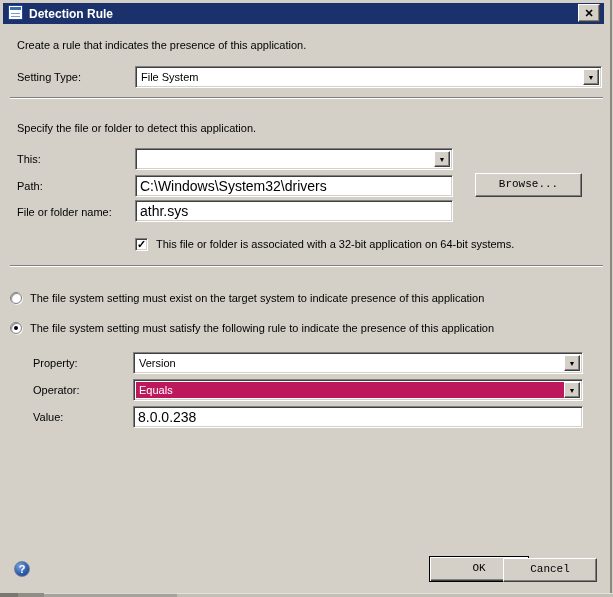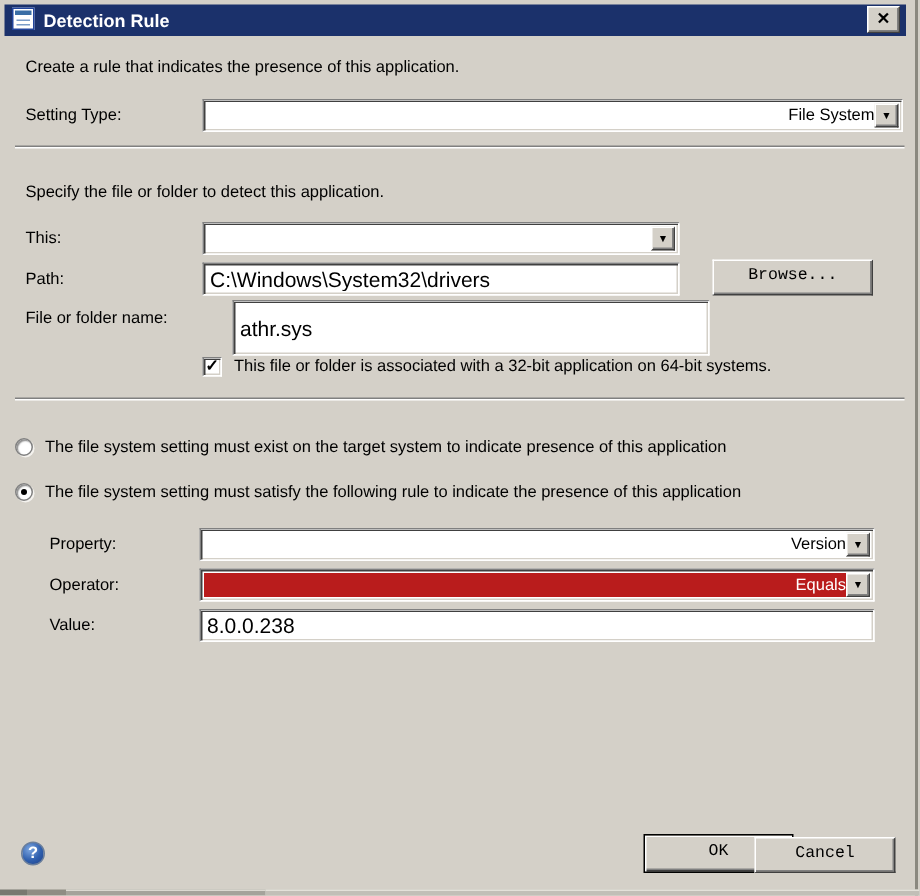--- a/index.html
+++ b/index.html
@@ -54,31 +54,31 @@
 
   input.field {
     font-family:"Liberation Sans", sans-serif; font-size:14px; color:#000;
     padding:2px 4px; outline:none;
   }
 
   
   .combo { height:22px; }
   .combo-text {
     position:absolute; left:2px; top:2px; bottom:2px; right:18px;
-    line-height:16px; padding-left:3px; white-space:nowrap; overflow:hidden;text-align:right;
+    line-height:16px; padding-left:3px; white-space:nowrap; overflow:hidden;
   }
   .combo-btn {
     position:absolute; right:2px; top:2px; bottom:2px; width:16px;
     background:#d4d0c8;
     border:1px solid; border-color:#ffffff #404040 #404040 #ffffff;
     box-shadow: inset -1px -1px 0 #808080;
     text-align:center; font-size:7px; line-height:15px; color:#000;
     cursor:default;
   }
-  .combo.focused .combo-text { background:#b91c1c; color:#fff; }
+  .combo.focused .combo-text { background:#be185d; color:#fff; }
 
   
   .checkbox {
     width:13px; height:13px; background:#fff;
     border:1px solid; border-color:#808080 #ffffff #ffffff #808080;
     box-shadow: inset 1px 1px 0 #404040, inset -1px -1px 0 #d4d0c8;
     text-align:center; font-size:11px; font-weight:bold; line-height:11px;
     cursor:default;
   }
   .radio {
@@ -146,21 +146,21 @@
 <div class="abs label" style="left:17px; top:153px;">This:</div>
 <div class="abs combo sunken" style="left:135px; top:148px; width:318px;">
   <div class="combo-btn">▼</div>
 </div>
 
 <div class="abs label" style="left:17px; top:180px;">Path:</div>
 <input class="abs sunken field" style="left: 135px; top: 175px; width: 318px; height: 22px;" value="C:\Windows\System32\drivers">
 <div class="abs btn" style="left:475px; top:173px; width:107px; height:24px;">Browse...</div>
 
 <div class="abs label" style="left:17px; top:206px;">File or folder name:</div>
-<input class="abs sunken field" style="left: 135px; top: 200px; width: 318px; height: 37px; margin-left: 20px;" value="athr.sys">
+<input class="abs sunken field" style="left: 135px; top: 200px; width: 318px; height: 22px;" value="athr.sys">
 
 <div class="abs checkbox" style="left:135px; top:238px;">
   <span>✓</span>
 </div>
 <div class="abs label" style="left:156px; top:238px;">This file or folder is associated with a 32-bit application on 64-bit systems.</div>
 
 <div class="abs sep" style="left:10px; right:10px; top:265px;"></div>
 
 <div class="abs radio" style="left:10px; top:292px;">
   

